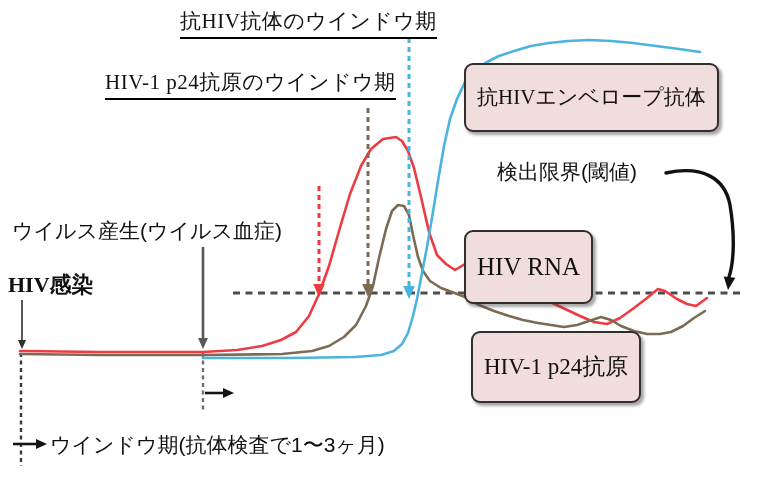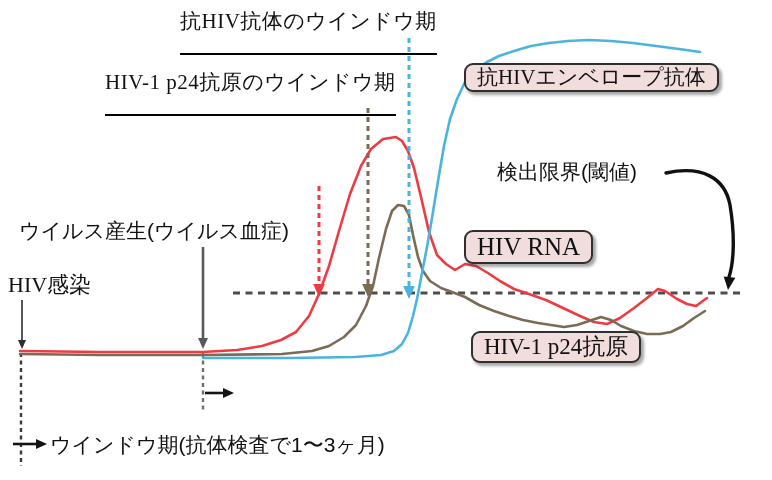--- a/index.html
+++ b/index.html
@@ -2,32 +2,32 @@
 <html><head>
 <meta charset="utf-8">
 <style>
   html,body{margin:0;padding:0;background:#fff;}
   #stage{position:relative;width:772px;height:480px;background:#fff;overflow:hidden;
          font-family:"Liberation Sans","DejaVu Sans",sans-serif;color:#111;}
   #plot{position:absolute;left:0;top:0;width:772px;height:480px;}
   .abs{position:absolute;white-space:nowrap;}
   .serif{font-family:"Liberation Serif","DejaVu Serif",serif;}
   .sans{font-family:"Liberation Sans","DejaVu Sans",sans-serif;}
-  .utitle{font-size:21px;letter-spacing:.5px;border-bottom:2.5px solid #000;padding-bottom:18px;font-weight:500;}
+  .utitle{font-size:21px;letter-spacing:.5px;border-bottom:2.5px solid #000;padding-bottom:2px;font-weight:500;}
   .t-antibody{left:180px;top:7px;}
   .t-p24{left:97px;top:68px;margin-left:8px;}
   .t-rna{left:95px;top:147px;}
   .lbl{font-size:21px;}
-  .l-virus{left:19px;top:217px;}
-  .l-hiv{left:8px;top:270px;font-size:22px;}
+  .l-virus{left:12px;top:217px;}
+  .l-hiv{left:8px;top:270px;font-size:22px;font-weight:bold;}
   .l-limit{left:497px;top:158px;}
   .l-infectious{left:236px;top:381px;}
   .l-window{left:50px;top:431px;}
   .tag{position:absolute;background:#f2dddd;border:2px solid #2f2f2f;border-radius:9px;
-       box-shadow:2.5px 3px 3px rgba(60,60,60,.45);line-height:1.2;padding:0 11px;
+       box-shadow:2.5px 3px 3px rgba(60,60,60,.45);line-height:1.2;padding:20px 11px;
        font-family:"Liberation Serif","DejaVu Serif",serif;}
   .tag-envelope{left:464px;top:63px;font-size:21px;}
   .tag-rna{left:464px;top:230px;font-size:25px;}
   .tag-p24{left:471px;top:331px;font-size:23px;}
 </style>
 </head>
 <body>
 
 <div id="stage">
 

